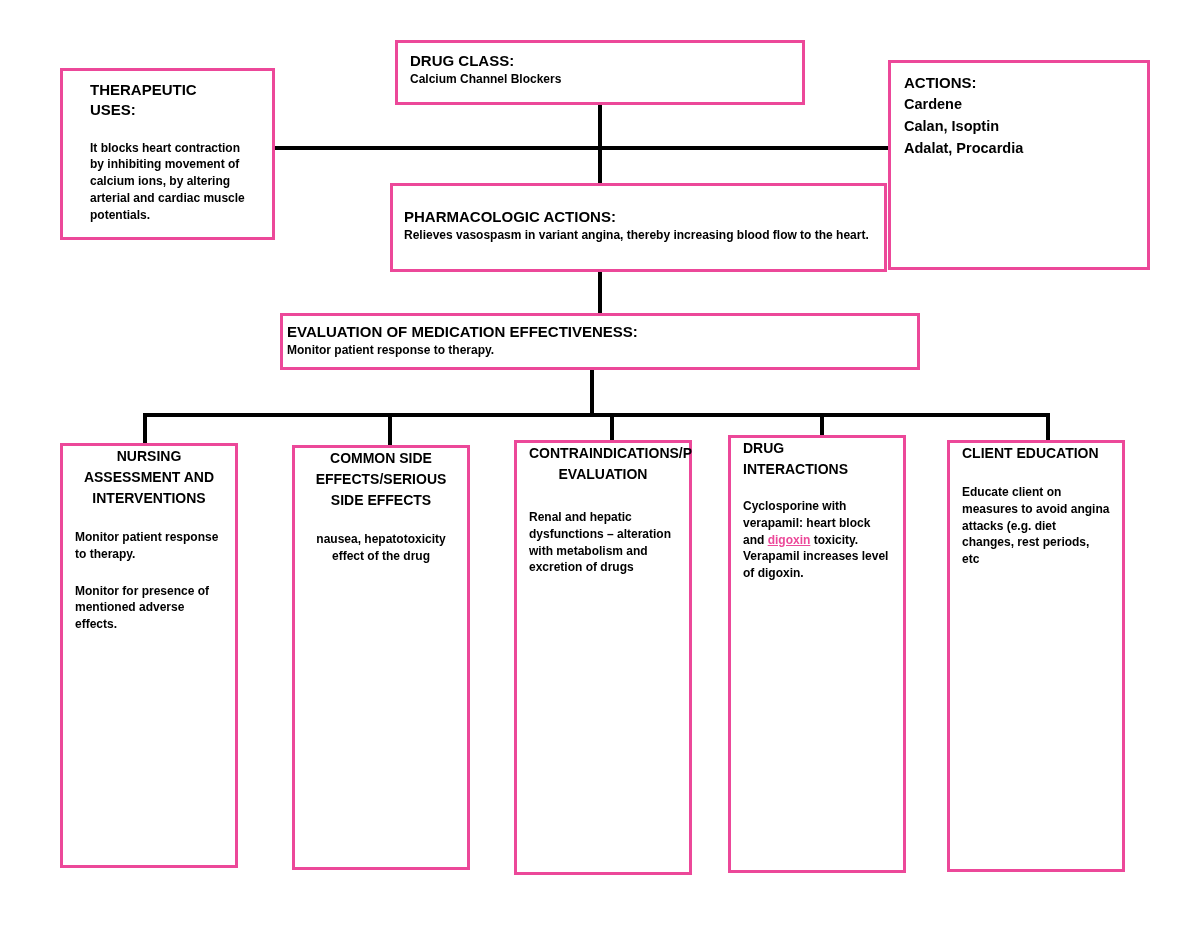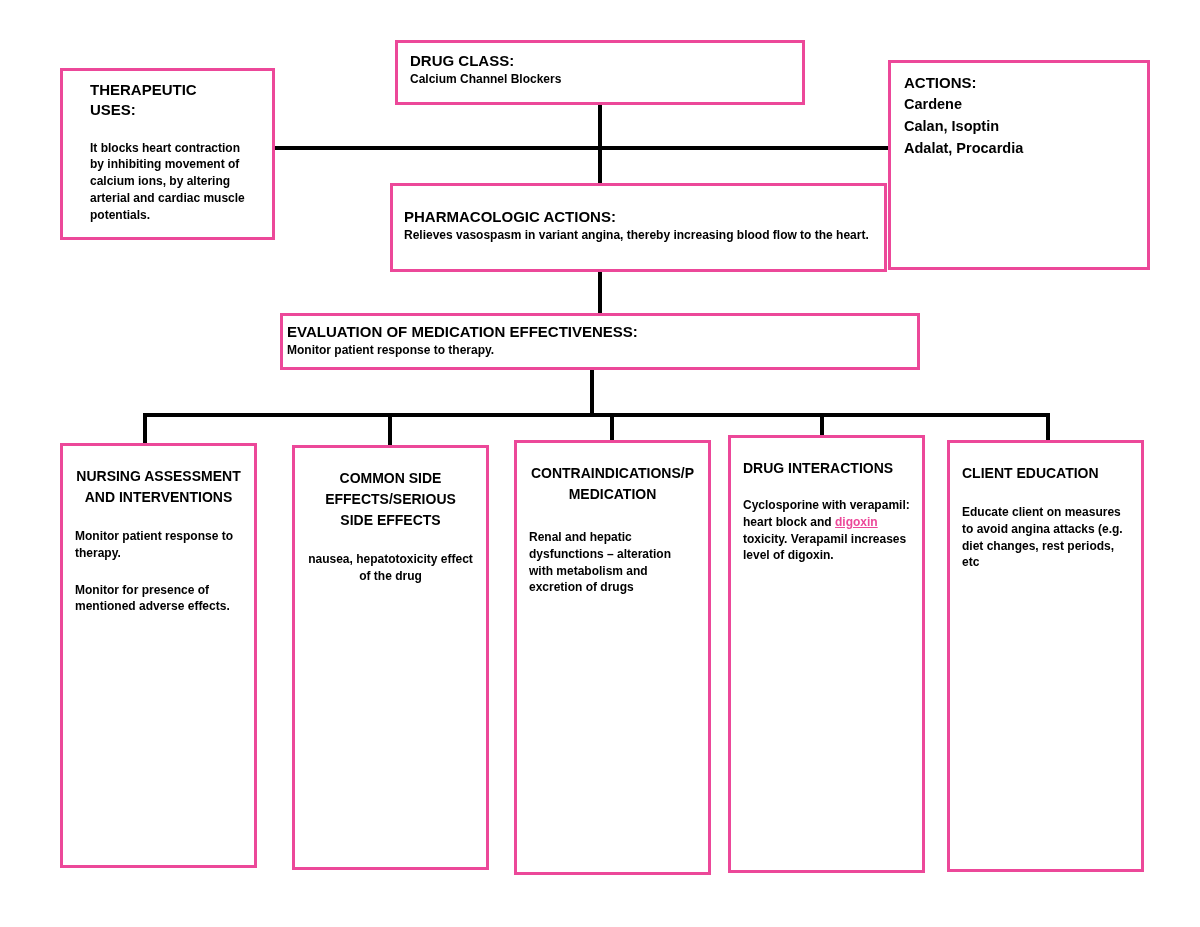--- a/index.html
+++ b/index.html
@@ -28,21 +28,21 @@
   
   .drug-class      { left: 395px; top: 40px;  width: 410px; height: 65px;  padding: 8px 12px; }
   .therapeutic     { left: 60px;  top: 68px;  width: 215px; height: 172px; padding: 9px 27px; }
   .therapeutic .body { margin-top: 19px; }
   .examples        { left: 888px; top: 60px;  width: 262px; height: 210px; padding: 10px 13px; }
   .examples .item  { font-size: 14.5px; line-height: 22px; }
   .pharm           { left: 390px; top: 183px; width: 497px; height: 89px;  padding: 21px 11px; }
   .evaluation      { left: 280px; top: 313px; width: 640px; height: 57px;  padding: 6px 4px; }
 
   
-  .bottom { width: 197px; padding: 20px 12px; }
+  .bottom { width: 178px; padding: 0 12px; }
   .nursing   { left: 60px;  top: 443px; height: 425px; }
   .sideeff   { left: 292px; top: 445px; height: 425px; }
   .contra    { left: 514px; top: 440px; height: 435px; }
   .interact  { left: 728px; top: 435px; height: 438px; }
   .cliedu    { left: 947px; top: 440px; height: 432px; }
 
   .bottom .title { font-size: 14px; line-height: 1.5; }
   .center { text-align: center; }
   .nursing .body, .sideeff .body, .contra .body, .interact .body, .cliedu .body { margin-top: 20px; }
   .para { margin-bottom: 20px; }
@@ -107,21 +107,21 @@
       <div class="para">Monitor for presence of mentioned adverse effects.</div>
     </div>
   </div>
 
   <div class="box bottom sideeff">
     <div class="title center">COMMON SIDE EFFECTS/SERIOUS SIDE EFFECTS</div>
     <div class="body center">nausea, hepatotoxicity effect of the drug</div>
   </div>
 
   <div class="box bottom contra">
-    <div class="title center">CONTRAINDICATIONS/P MEDICATION</div>
+    <div class="title center">CONTRAINDICATIONS/P EVALUATION</div>
     <div class="body">Renal and hepatic dysfunctions – alteration with metabolism and excretion of drugs</div>
   </div>
 
   <div class="box bottom interact">
     <div class="title">DRUG INTERACTIONS</div>
     <div class="body">
       <span>Cyclosporine with verapamil: heart block and </span><span class="link">digoxin</span><span> toxicity. Verapamil increases level of digoxin.</span>
     </div>
   </div>
 

